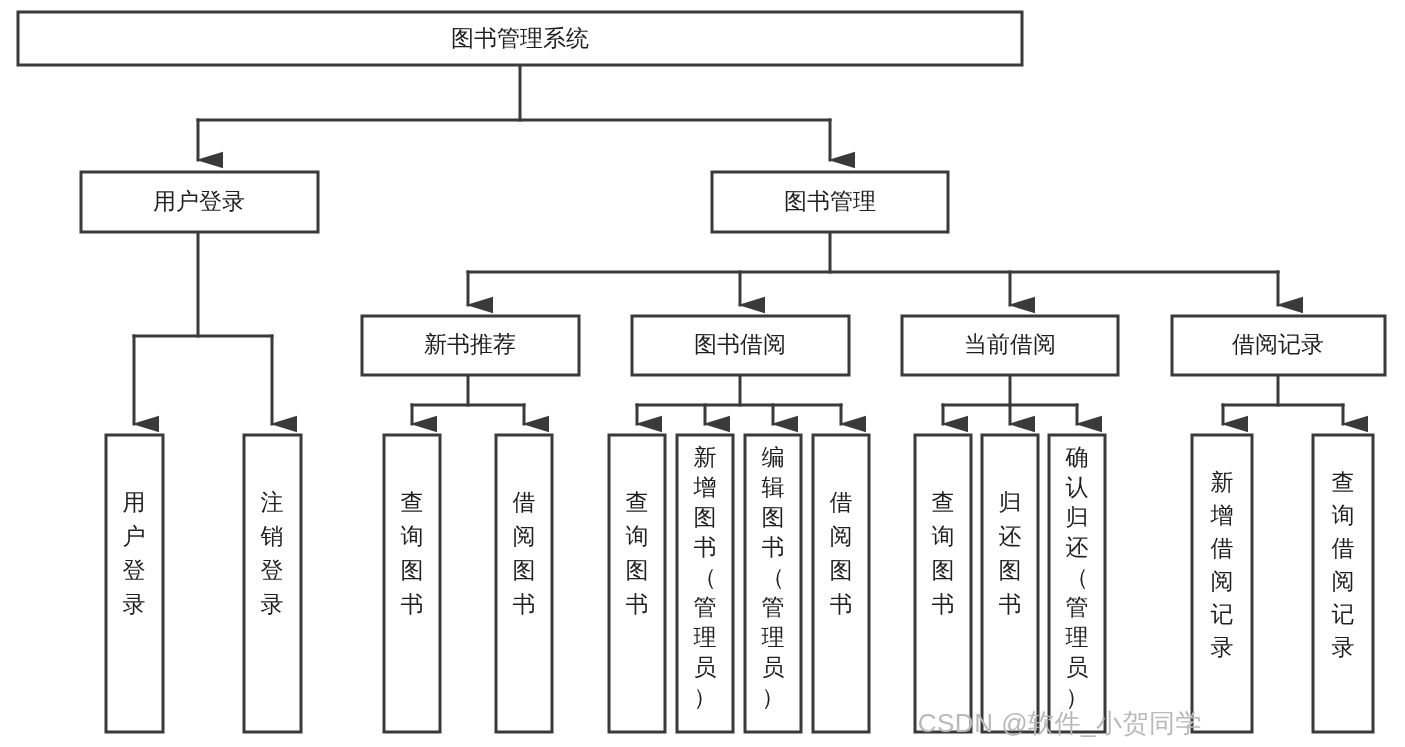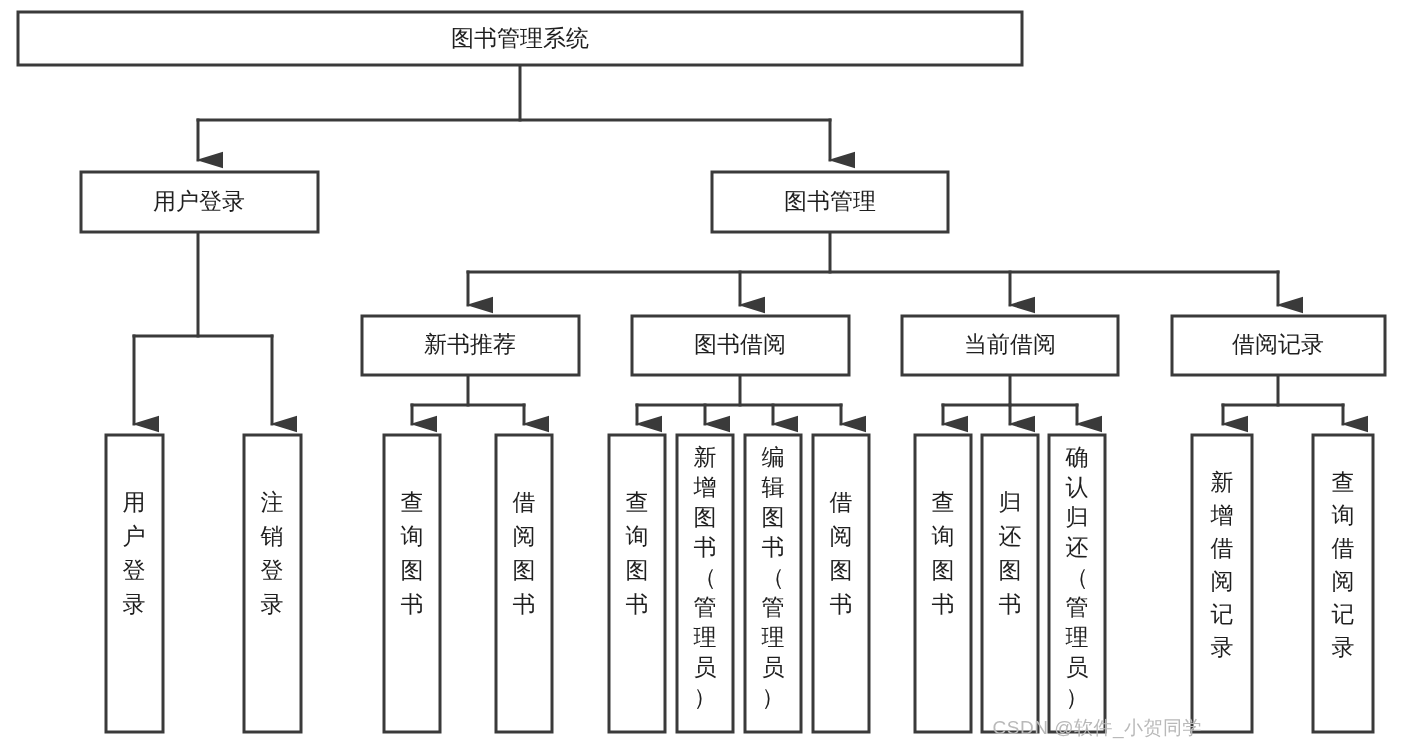--- a/index.html
+++ b/index.html
@@ -48,21 +48,21 @@
     fill: #1f1f1f;
     font-family: "Liberation Sans", "DejaVu Sans", sans-serif;
     font-size: 23px;
     text-anchor: middle;
   }
   .watermark-text {
     position: absolute;
     right: 8px;
     bottom: 6px;
     font-family: "Liberation Sans", "DejaVu Sans", sans-serif;
-    font-size: 19px;
+    font-size: 26px;
     color: #b9b9b9;
     white-space: nowrap;
     letter-spacing: 0.5px;
     pointer-events: none;
   }
 </style>
 </head>
 <body>
 
 <div id="diagram-root">

